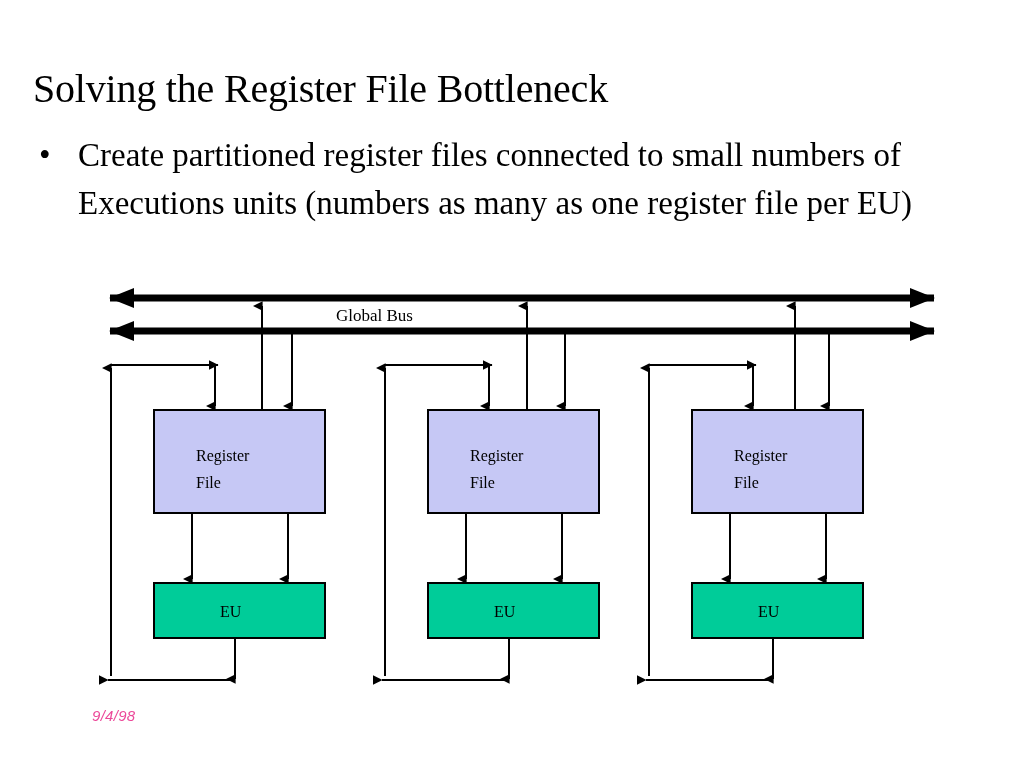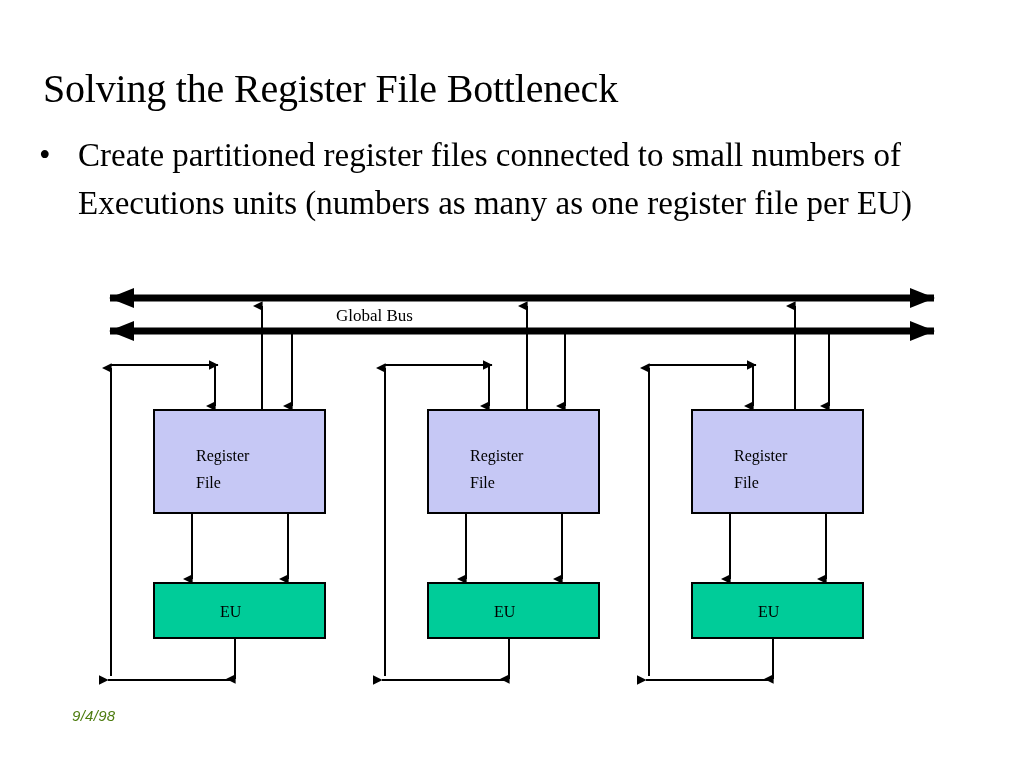--- a/index.html
+++ b/index.html
@@ -16,21 +16,21 @@
     font-family: "Liberation Serif", serif;
     color: #000000;
   }
   .slide {
     position: absolute;
     inset: 0;
     background: #ffffff;
   }
   .slide-title {
     position: absolute;
-    left: 43px;
+    left: 33px;
     top: 38px;
     width: 960px;
     font-family: "Liberation Serif", serif;
     font-size: 40px;
     line-height: 48px;
     font-weight: normal;
     letter-spacing: -0.2px;
     color: #000000;
     white-space: nowrap;
   }
@@ -75,26 +75,26 @@
     font-size: 16px;
     fill: #000000;
   }
   .bus-label {
     font-family: "Liberation Serif", serif;
     font-size: 17px;
     fill: #000000;
   }
   .date-stamp {
     position: absolute;
-    left: 72px;
+    left: 92px;
     top: 707px;
     font-family: "Liberation Sans", sans-serif;
     font-style: italic;
     font-size: 15px;
-    color: #4d7c0f;
+    color: #ec4899;
     letter-spacing: 0.3px;
   }
 </style>
 </head>
 <body>
 
 <div class="slide">
 
   <h1 class="slide-title">Solving the Register File Bottleneck</h1>
 

